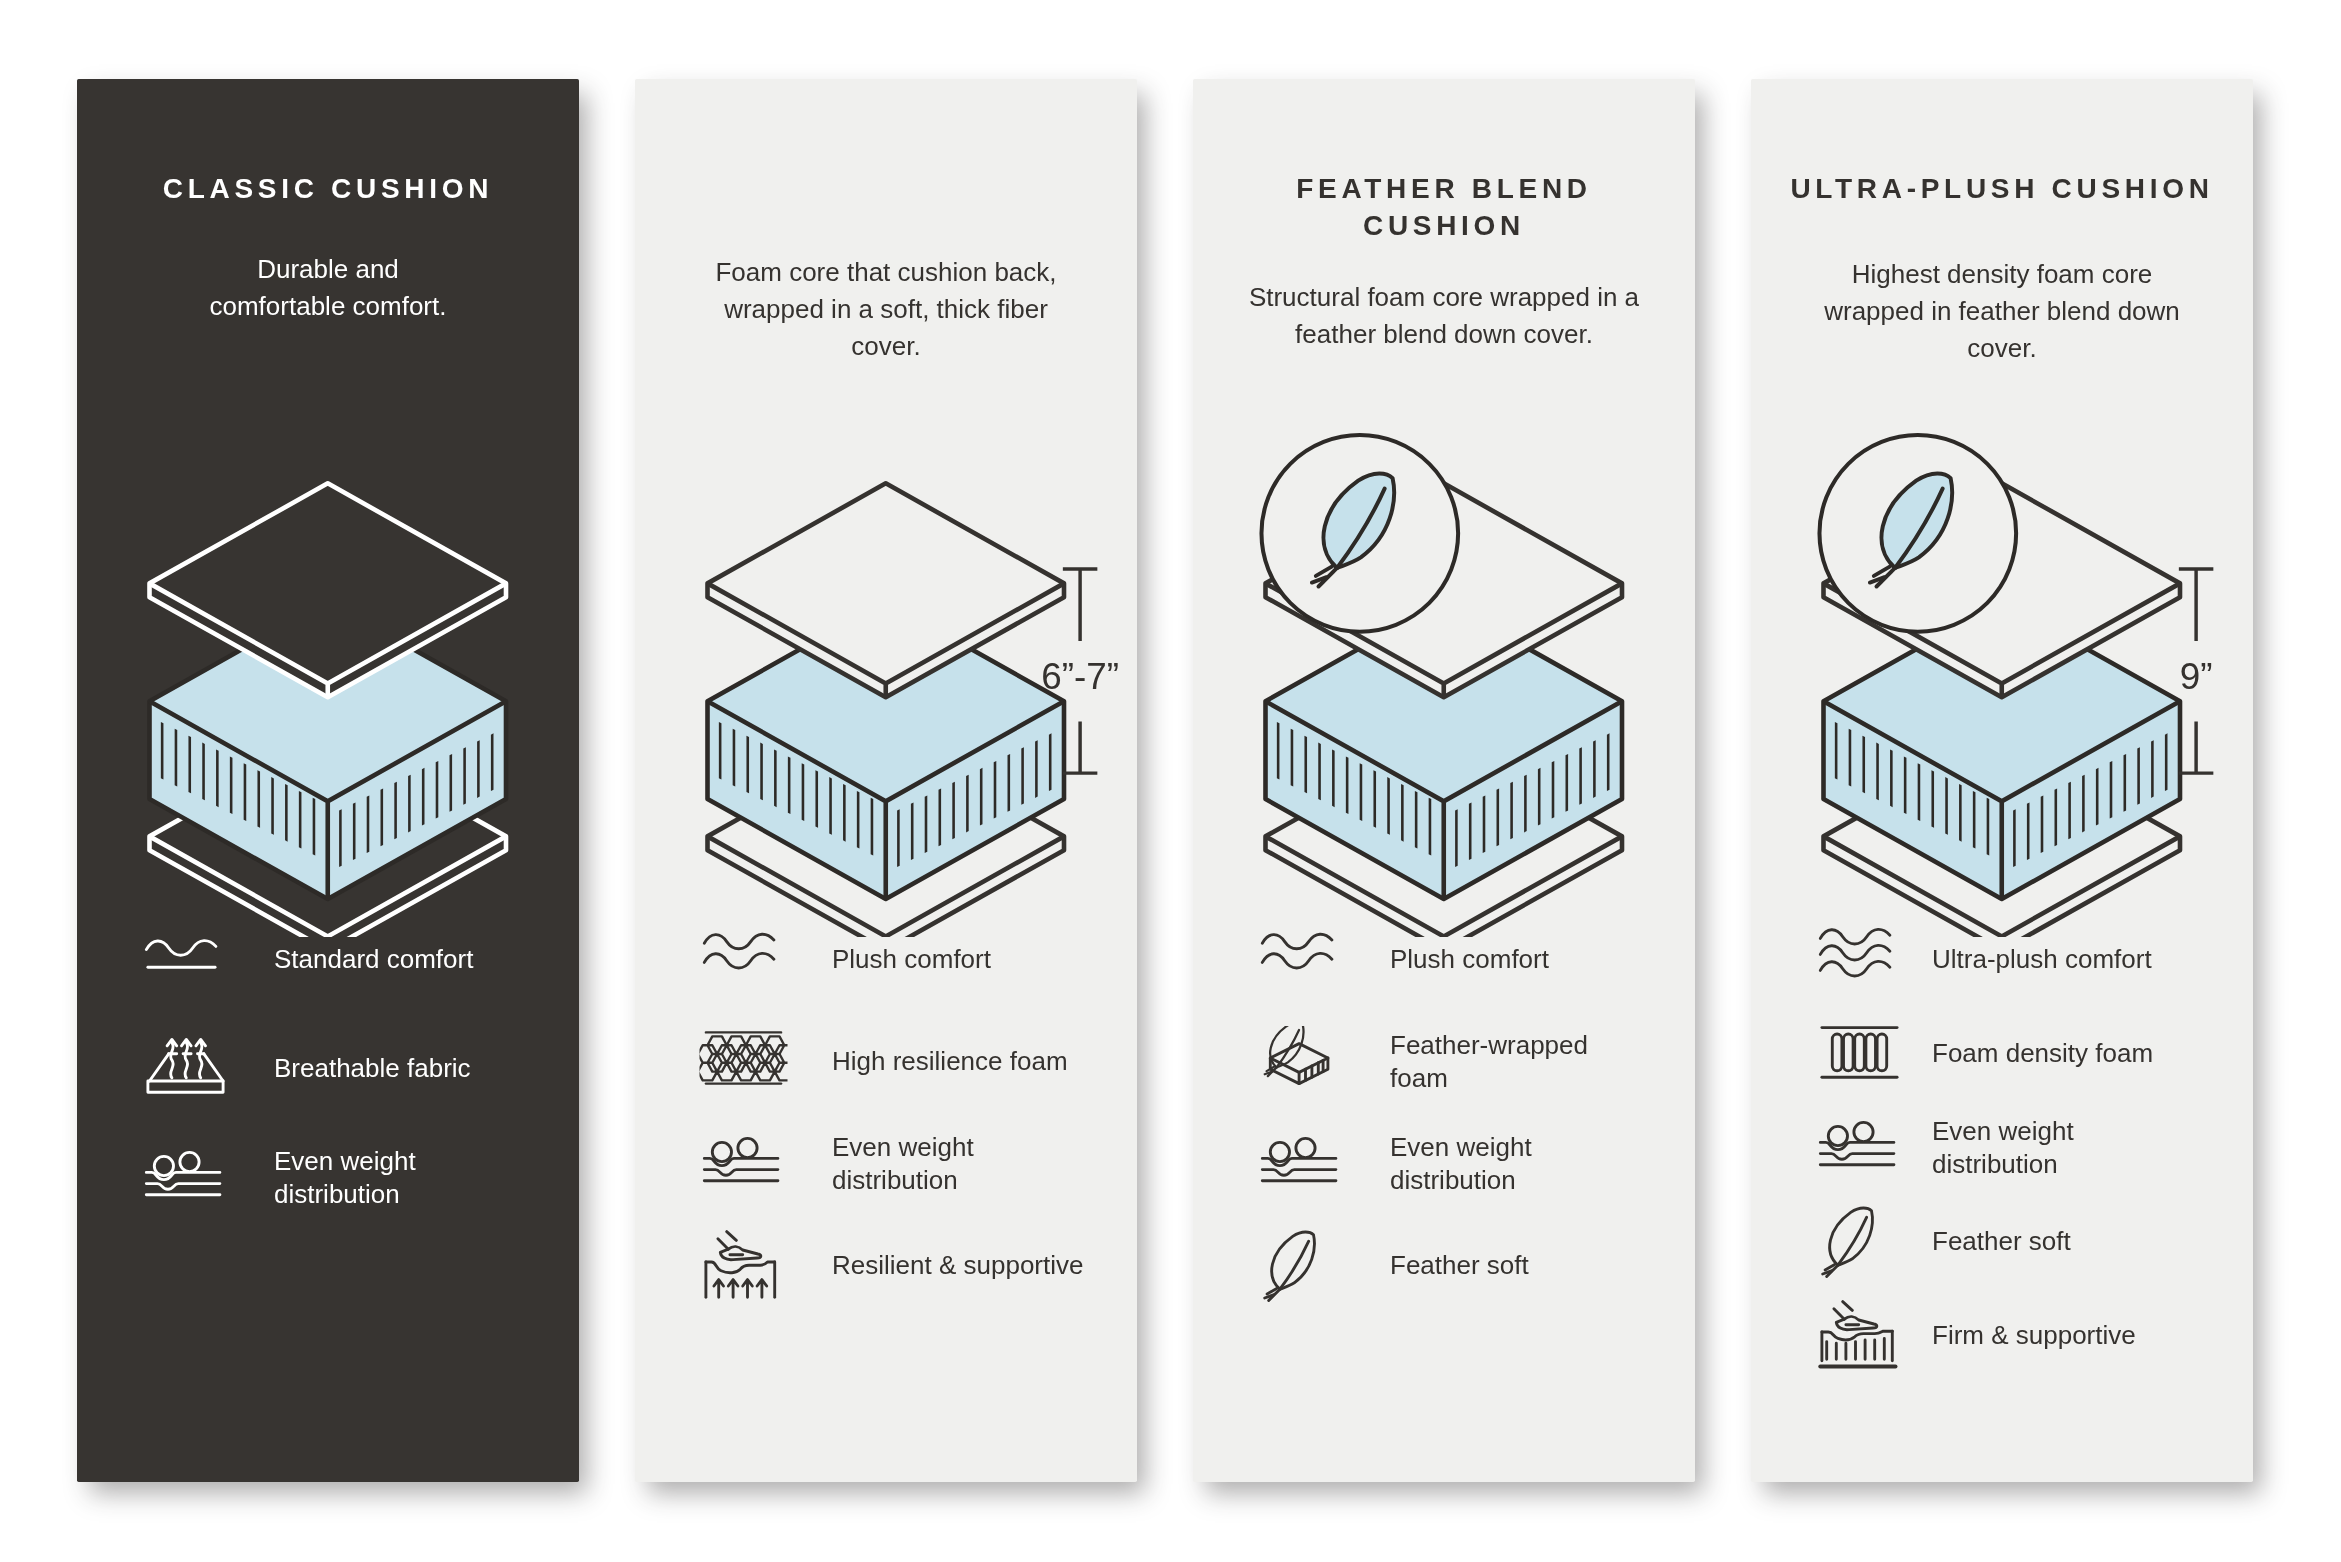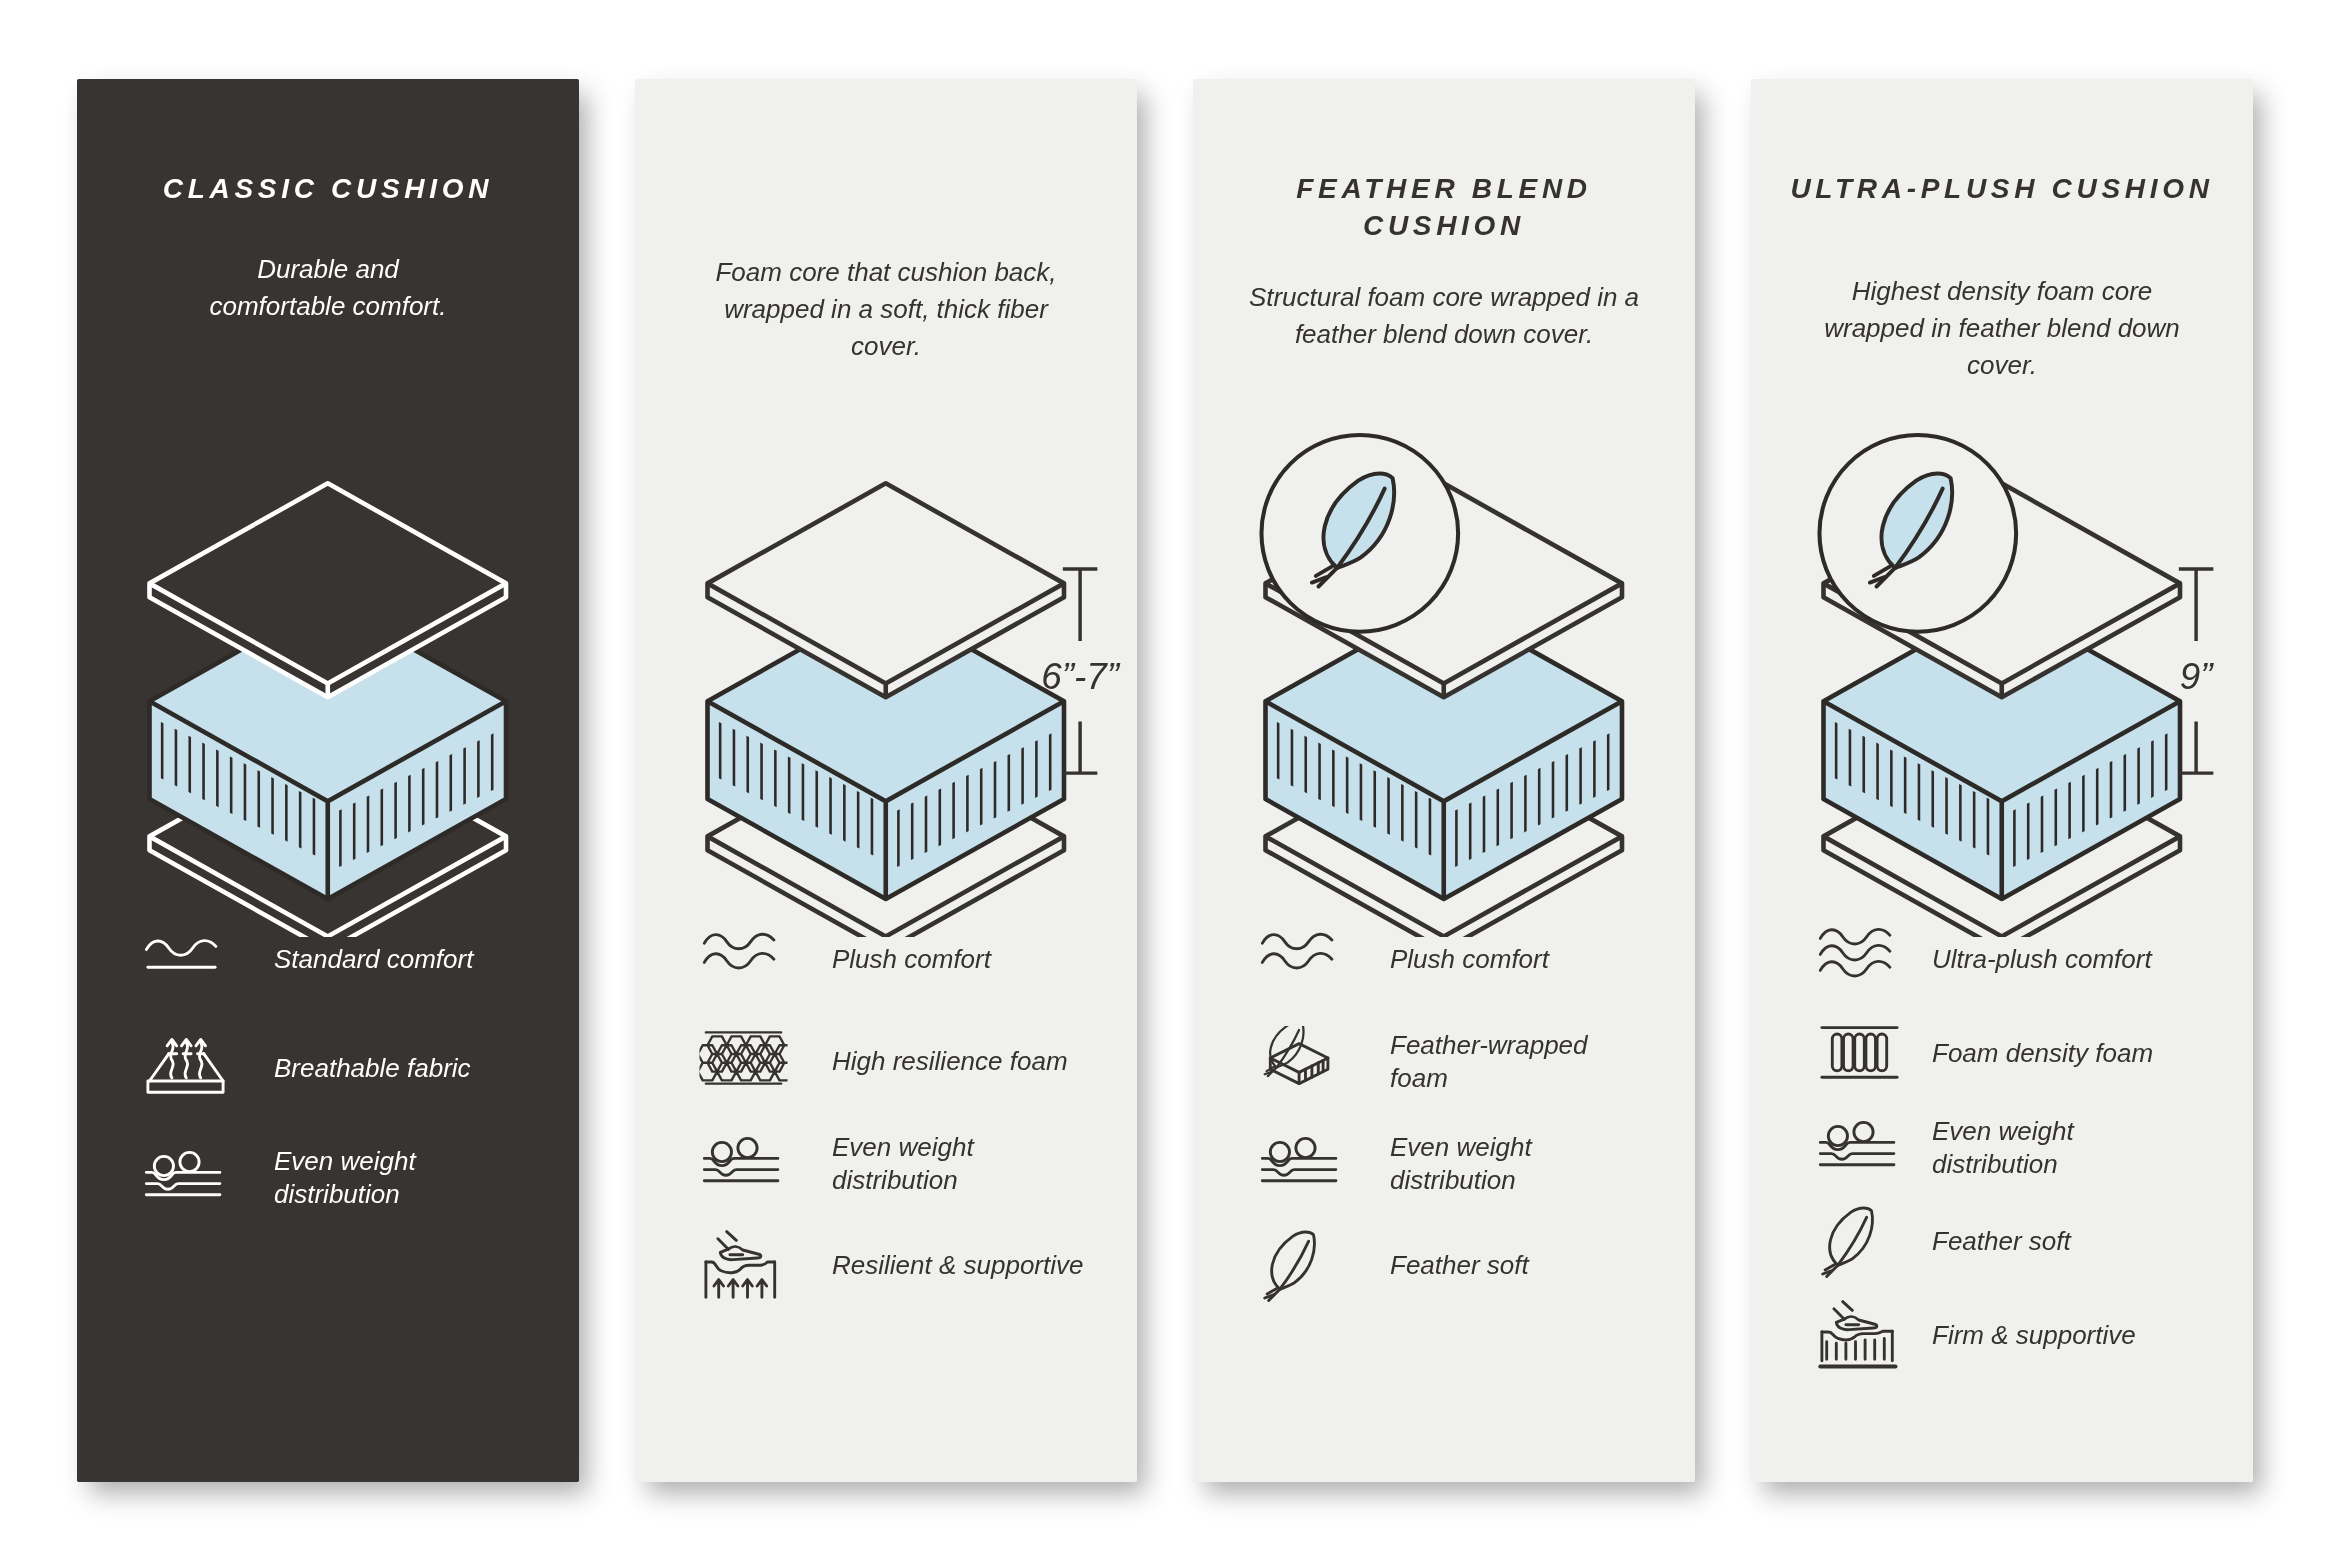--- a/index.html
+++ b/index.html
@@ -10,31 +10,31 @@
     --line:#2d2a27;
     --ink-light:#35322f;
   }
   *{box-sizing:border-box;margin:0;padding:0}
   html,body{width:2342px;height:1562px;overflow:hidden;background:var(--page-bg);
     font-family:"Liberation Sans","DejaVu Sans",sans-serif;}
   .canvas{position:relative;width:2342px;height:1562px;display:flex;gap:56px;
     padding:79px 0 0 77px;}
   .panel{position:relative;flex:none;width:502px;height:1403px;border-radius:1.7px;
     box-shadow:10.5px 13px 24.5px -2.3px rgba(40,38,36,.38);
-    background:var(--panel-bg);color:var(--ink);font-style:italic;}
+    background:var(--panel-bg);color:var(--ink);}
   .panel--light{--panel-bg:var(--light);--ink:var(--ink-light);}
   .panel--dark{--panel-bg:var(--dark);--ink:#ffffff;}
   .panel-title{position:absolute;top:92px;left:23px;right:23px;text-align:center;
     font-size:28px;font-weight:bold;letter-spacing:4.7px;line-height:1.32;color:var(--ink);}
   .panel-desc{position:absolute;left:0;right:0;margin:0 auto;text-align:center;
     font-size:26px;line-height:1.43;color:var(--ink);}
   .panel:nth-child(1) .panel-desc{top:172px;max-width:274px;}
   .panel:nth-child(2) .panel-desc{top:175px;max-width:350px;}
   .panel:nth-child(3) .panel-desc{top:200px;max-width:443px;}
-  .panel:nth-child(4) .panel-desc{top:194px;max-width:361px;}
+  .panel:nth-child(4) .panel-desc{top:177px;max-width:361px;}
   .illus{position:absolute;top:352px;left:35px;width:466px;height:506px;}
   .illus svg{display:block;width:466px;height:506px;}
   .stack-slab{fill:var(--panel-bg);stroke:var(--ink);stroke-width:8;stroke-linejoin:round;}
   .stack-slab-inner{fill:none;stroke:var(--ink);stroke-width:8;stroke-linejoin:round;}
   .stack-block{fill:var(--blue);stroke:var(--line);stroke-width:8;stroke-linejoin:round;}
   .stack-block-inner{fill:none;stroke:var(--line);stroke-width:8;}
   .hatch line{stroke:var(--line);stroke-width:4.5;}
   .badge-circle{fill:var(--panel-bg);stroke:var(--line);stroke-width:7;}
   .badge-feather-blade{fill:var(--blue);stroke:var(--line);stroke-width:3;stroke-linejoin:round;}
   .badge-feather-line{fill:none;stroke:var(--line);stroke-width:3;stroke-linecap:round;}

